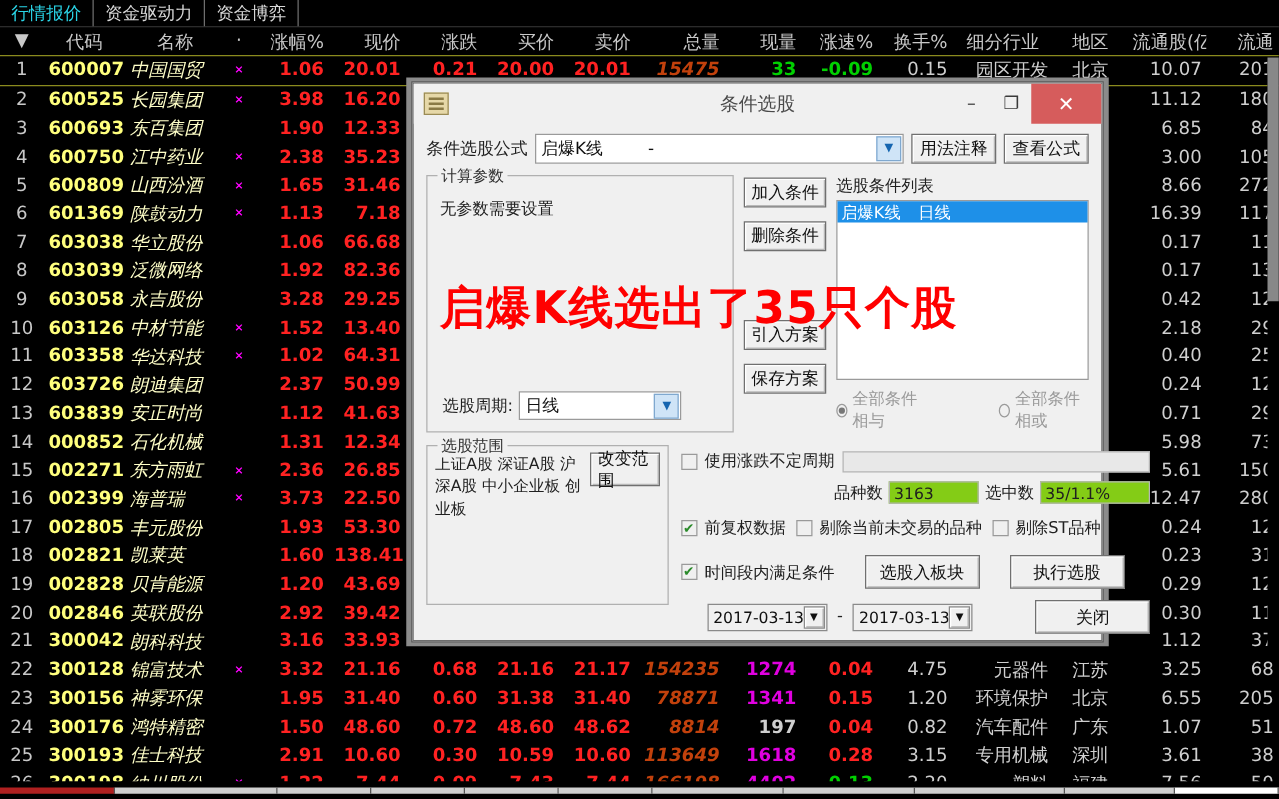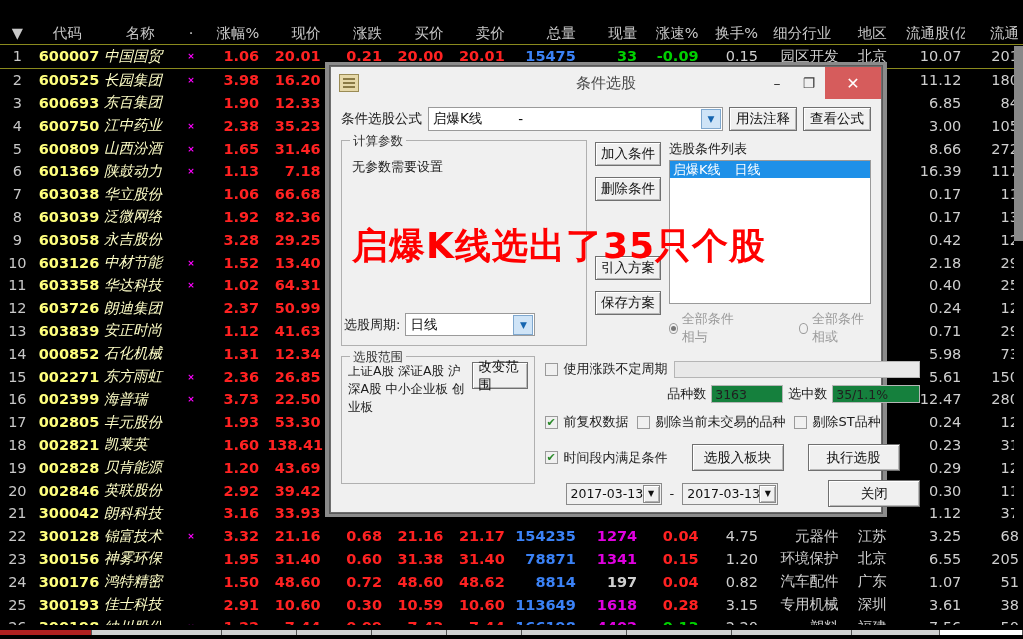--- a/index.html
+++ b/index.html
@@ -45,21 +45,21 @@
   .w-flo{width:66px;}
   .w-flo2{width:60px;}
 
   .num-idx{color:#c8c8c8;font-weight:normal;}
   .code{color:#ffff7d;}
   .name{color:#ffffc8;font-weight:normal;font-style:italic;}
   .star{color:#ff00ff;font-size:9px;}
   .up{color:#ff2222;}
   .dn{color:#00d000;}
   .flat{color:#cfcfcf;}
-  .yel{color:#3b82f6;}
+  .yel{color:#c2410c;font-style:italic;}
   .mag{color:#e000e0;}
   .wht{color:#cfcfcf;font-weight:normal;}
 
   
   #botbar{position:absolute;left:0;top:625px;width:1023px;height:14px;background:#000;
           display:flex;align-items:center;}
   .botseg{height:5px;border-right:1px solid #555;box-sizing:border-box;}
 
   
   #vscroll{position:absolute;right:0;top:46px;width:9px;height:480px;background:#000;}
@@ -96,21 +96,21 @@
        color:#101010;display:flex;align-items:center;justify-content:center;
        box-shadow:inset 1px 1px 0 #fff, inset -1px -1px 0 #b8b8b8;}
   .btn.sm{height:24px;padding:0 6px;}
 
   #mid{display:flex;margin-top:9px;gap:8px;}
   .grp{border:1px solid #b0b0b0;position:relative;box-sizing:border-box;}
   .grp>.lg{position:absolute;left:8px;top:-8px;background:#f0f0f0;padding:0 3px;
            font-size:12.5px;color:#303030;}
   #grpCalc{width:246px;height:206px;}
   #noparam{margin:17px 0 0 10px;font-size:13px;color:#202020;}
-  #cycRow{position:absolute;left:2px;bottom:9px;display:flex;align-items:center;gap:5px;}
+  #cycRow{position:absolute;left:12px;bottom:9px;display:flex;align-items:center;gap:5px;}
   #cycRow .lbl{font-size:13px;color:#202020;}
   #cycCombo{width:130px;height:23px;}
 
   #midbtns{display:flex;flex-direction:column;gap:11px;width:66px;padding-top:2px;}
   #midbtns .btn{height:24px;}
   #gapSpacer{height:33px;}
 
   #rightcol{flex:1;display:flex;flex-direction:column;}
   #condTitle{font-size:13px;color:#202020;margin-bottom:2px;}
   #condList{flex:1;background:#fff;border:1px solid #9a9a9a;box-sizing:border-box;padding:0;}
@@ -130,40 +130,51 @@
   #btnChangeScope{height:27px;padding:0 5px;}
   #rcol2{flex:1;display:flex;flex-direction:column;}
   #doneText{text-align:right;color:#e80000;font-size:12.5px;height:15px;margin-top:-20px;}
   .ckrow{display:flex;align-items:center;gap:6px;}
   .ck{width:13px;height:13px;border:1px solid #9a9a9a;background:#f0f0f0;box-sizing:border-box;
       display:flex;align-items:center;justify-content:center;font-size:11px;color:#2a8a2a;}
   .cklbl{font-size:13px;color:#202020;}
   #periodBox{flex:1;height:17px;background:#e8e8e8;border:1px solid #b5b5b5;box-sizing:border-box;}
   #countRow{display:flex;align-items:center;justify-content:flex-end;gap:5px;margin-top:7px;}
   .roLbl{font-size:13px;color:#202020;}
-  .roBox{height:18px;background:#15803d;border:1px solid #b5b5b5;box-sizing:border-box;
+  .roBox{height:18px;background:#84cc16;border:1px solid #b5b5b5;box-sizing:border-box;
          font-size:12.5px;color:#202020;padding:0 3px;display:flex;align-items:center;}
   #ro1{width:72px;}
   #ro2{width:88px;}
   #ckrow2{display:flex;align-items:center;gap:8px;margin-top:10px;}
   #ckrow3{display:flex;align-items:center;margin-top:13px;gap:10px;}
   #dateRow{display:flex;align-items:center;margin-top:9px;gap:8px;margin-left:21px;}
   .dcombo{width:96px;height:22px;background:#f0f0f0;border:1px solid #8a8a8a;box-sizing:border-box;
           display:flex;align-items:center;position:relative;font-size:12.5px;color:#101010;padding-left:4px;}
   .dcombo .darr{position:absolute;right:1px;top:1px;width:17px;height:18px;background:#f0f0f0;
           border:1px solid #8a8a8a;box-sizing:border-box;display:flex;align-items:center;
           justify-content:center;font-size:8px;color:#101010;
           box-shadow:inset 1px 1px 0 #fff, inset -1px -1px 0 #b0b0b0;}
   .bigbtn{width:92px;height:27px;}
 </style>
 </head>
 <body>
 
 <div id="app">
 
+  <div id="tabbar">
+    <div class="tab active">
+        <span>行情报价</span>
+      </div>
+    <div class="tab">
+        <span>资金驱动力</span>
+      </div>
+    <div class="tab">
+        <span>资金博弈</span>
+      </div>
+  </div>
 
   <div id="table">
     <div class="hrow">
       <div class="c w-idx ta-c">▼</div>
       <div class="c w-code ta-c">代码</div>
       <div class="c w-name ta-c">名称</div>
       <div class="c w-star ta-c">·</div>
       <div class="c w-pct ta-r">涨幅%</div>
       <div class="c w-price ta-r">现价</div>
       <div class="c w-chg ta-r">涨跌</div>

